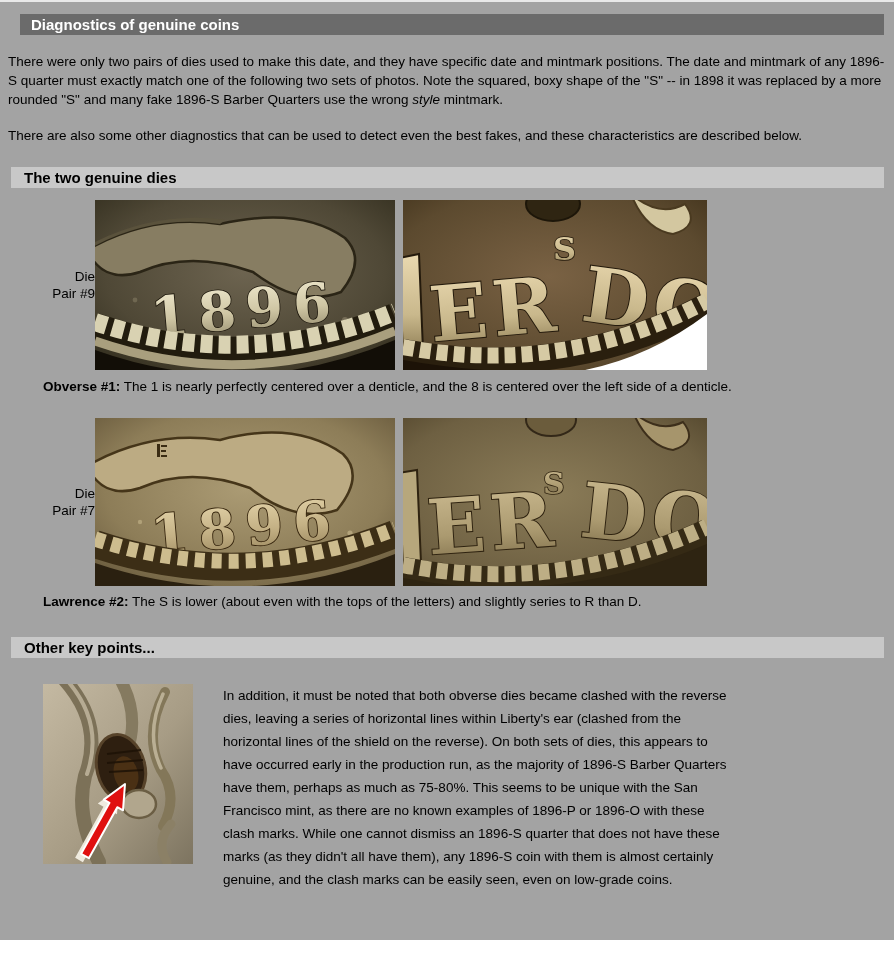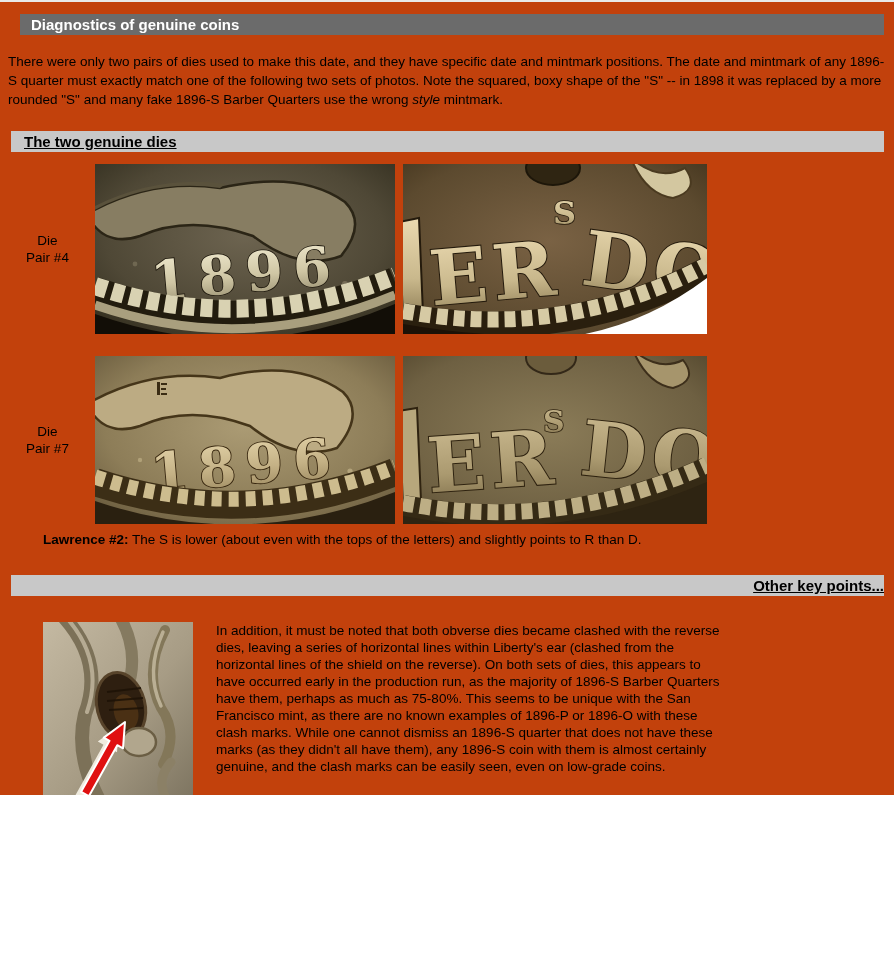--- a/index.html
+++ b/index.html
@@ -1,64 +1,65 @@
 <!DOCTYPE html>
 <html><head>
 <meta charset="utf-8">
 <style>
   html,body { margin:0; padding:0; background:#ffffff; }
   body { font-family:"Liberation Sans", sans-serif; font-size:13.5px; color:#000; }
-  .page { position:relative; width:894px; height:795px; background:#c2410c; overflow:hidden; }
+  .page { position:relative; width:894px; height:940px; background:#a3a3a3; overflow:hidden; }
   .topline { height:2px; background:#e9e9e9; }
 
   .bar { font-weight:bold; font-size:15px; height:21px; line-height:21px; white-space:nowrap; }
   .bar-dark  { margin:12px 10px 0 20px; background:#6b6b6b; color:#ffffff; padding-left:11px; }
-  .bar-light { margin:1px 10px 0 11px; background:#c8c8c8; color:#000000; padding-left:13px;text-decoration:underline; }
+  .bar-light { margin:1px 10px 0 11px; background:#c8c8c8; color:#000000; padding-left:13px; }
   .bar-dies  { margin-top:22px; }
-  .bar-okp   { margin-top:26px;text-align:right; }
+  .bar-okp   { margin-top:26px; }
 
   .intro-p { margin:17px 8px 0 8px; line-height:19px; }
   .intro-p i { }
 
   .die-row { display:flex; margin-top:12px; align-items:stretch; }
   .die-row.second { margin-top:22px; }
-  .die-label { width:95px; display:flex; flex-direction:column; justify-content:center; align-items:center; line-height:17px; }
+  .die-label { width:95px; display:flex; flex-direction:column; justify-content:center; align-items:flex-end; line-height:17px; }
   .coin { display:block; flex:none; }
   .coin + .coin { margin-left:8px; }
 
   .captions { margin:7px 8px 0 43px; line-height:19px; }
   .captions.second { margin-top:6px; }
   .cap-line b { font-weight:bold; }
 
   .okp-row { display:flex; margin:26px 8px 0 43px; }
   .okp-photo { flex:none; display:block; }
-  .okp-text { margin-left:23px; width:508px; line-height:17px; }
+  .okp-text { margin-left:30px; width:508px; line-height:23px; }
 </style>
 </head>
 <body>
 
 <div class="page">
   <div class="topline"></div>
 
   <div class="bar bar-dark">
     <span>Diagnostics of genuine coins</span>
   </div>
 
   <p class="intro-p"><span>There were only two pairs of dies used to make this date, and they have specific date and mintmark positions. The date and mintmark of any 1896-S quarter must exactly match one of the following two sets of photos. Note the squared, boxy shape of the "S" -- in 1898 it was replaced by a more rounded "S" and many fake 1896-S Barber Quarters use the wrong </span><i>style</i><span> mintmark.</span></p>
 
+  <p class="intro-p"><span>There are also some other diagnostics that can be used to detect even the best fakes, and these characteristics are described below.</span></p>
 
 
   <div class="bar bar-light bar-dies">
     <span>The two genuine dies</span>
   </div>
 
   <div class="die-row">
     <div class="die-label">
       <div>Die</div>
-      <div>Pair #4</div>
+      <div>Pair #9</div>
     </div>
 
     <svg class="coin" width="300" height="170" viewBox="0 0 300 170">
       <defs>
         <radialGradient id="c1bg" cx="50%" cy="42%" r="78%">
           <stop offset="0%" stop-color="#6d6450"></stop>
             <stop offset="60%" stop-color="#4f4836"></stop>
             <stop offset="100%" stop-color="#2b2718"></stop>
         </radialGradient>
         <linearGradient id="c1num" x1="0" y1="0" x2="0" y2="1">
@@ -100,20 +101,21 @@
       <text x="180" y="128" font-family="'DejaVu Serif','Liberation Serif',serif" font-weight="bold" font-size="76" letter-spacing="5" fill="url(#c2lt)" stroke="#241a0c" stroke-width="2" paint-order="stroke fill" transform="rotate(8 235 100)">DO</text>
       <text x="150" y="60" font-family="'DejaVu Serif','Liberation Serif',serif" font-weight="bold" font-size="32" fill="url(#c2lt)" stroke="#241a0c" stroke-width="1.6" paint-order="stroke fill">S</text>
       <path d="M0,152 Q160,182 304,106 " fill="none" stroke="#2a1f0e" stroke-width="26"></path>
       <path d="M0,147 Q160,177 304,101" fill="none" stroke="#d6caa4" stroke-width="16" stroke-dasharray="11 6"></path>
       <path d="M304,114 Q238,164 158,174 L304,174 Z" fill="#ffffff"></path>
       <path d="M0,160 Q80,174 150,171 L0,171 Z" fill="#1c1207"></path>
     </svg>
   </div>
 
   <div class="captions">
+    <div class="cap-line"><b>Obverse #1:</b> <span>The 1 is nearly perfectly centered over a denticle, and the 8 is centered over the left side of a denticle.</span></div>
   </div>
 
   <div class="die-row second">
     <div class="die-label">
       <div>Die</div>
       <div>Pair #7</div>
     </div>
 
     <svg class="coin" width="300" height="168" viewBox="0 0 300 168">
       <defs>
@@ -164,21 +166,21 @@
       <text x="24" y="132" font-family="'DejaVu Serif','Liberation Serif',serif" font-weight="bold" font-size="76" letter-spacing="5" fill="url(#c4lt)" stroke="#2f2310" stroke-width="2" paint-order="stroke fill" transform="rotate(-4 88 102)">ER</text>
       <text x="178" y="124" font-family="'DejaVu Serif','Liberation Serif',serif" font-weight="bold" font-size="76" letter-spacing="5" fill="url(#c4lt)" stroke="#2f2310" stroke-width="2" paint-order="stroke fill" transform="rotate(6 232 98)">DO</text>
       <text x="140" y="76" font-family="'DejaVu Serif','Liberation Serif',serif" font-weight="bold" font-size="30" fill="url(#c4lt)" stroke="#2f2310" stroke-width="1.6" paint-order="stroke fill">S</text>
       <path d="M0,152 Q155,182 304,114" fill="none" stroke="#352a15" stroke-width="26"></path>
       <path d="M0,147 Q155,177 304,109" fill="none" stroke="#bdae85" stroke-width="16" stroke-dasharray="11 6"></path>
       <path d="M0,160 Q155,190 304,126 L304,168 L0,168 Z" fill="#2e2412"></path>
     </svg>
   </div>
 
   <div class="captions second">
-    <div class="cap-line"><b>Lawrence #2:</b> <span>The S is lower (about even with the tops of the letters) and slightly points to R than D.</span></div>
+    <div class="cap-line"><b>Lawrence #2:</b> <span>The S is lower (about even with the tops of the letters) and slightly series to R than D.</span></div>
   </div>
 
   <div class="bar bar-light bar-okp">
     <span>Other key points...</span>
   </div>
 
   <div class="okp-row">
     <svg class="okp-photo" width="150" height="180" viewBox="0 0 150 180">
       <defs>
         <linearGradient id="k1bg" x1="0" y1="0" x2="1" y2="1">

